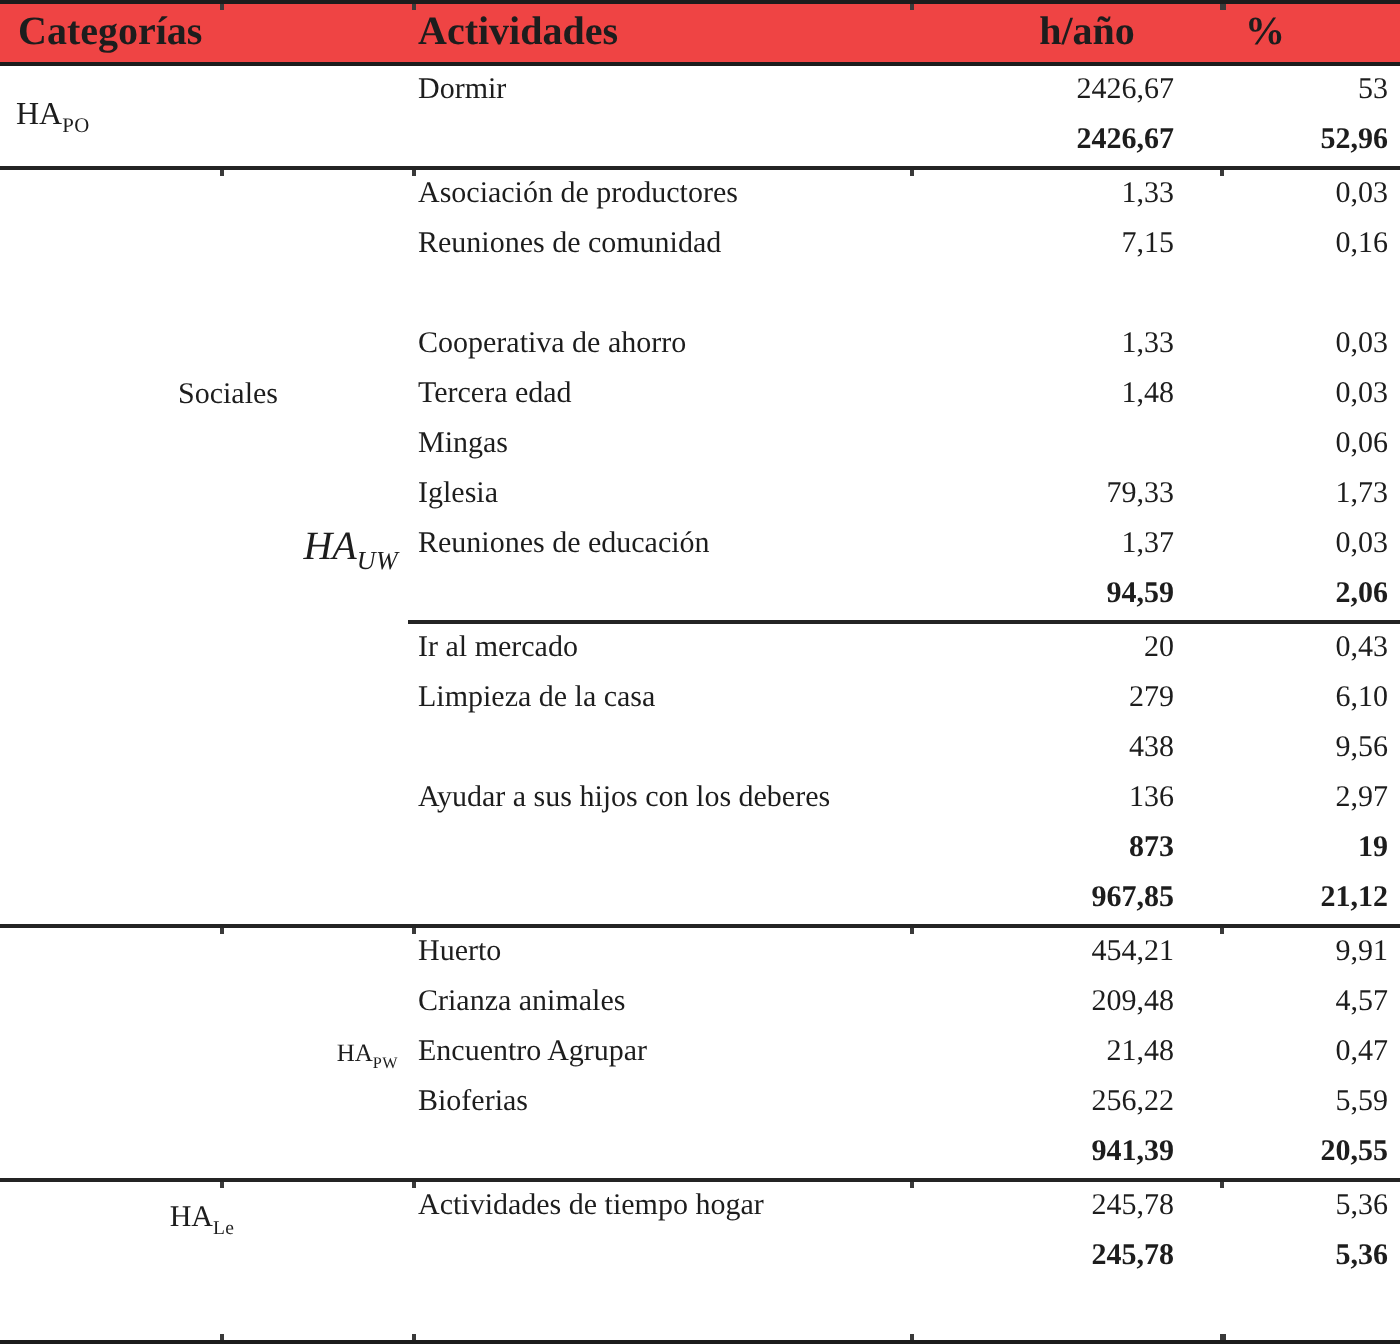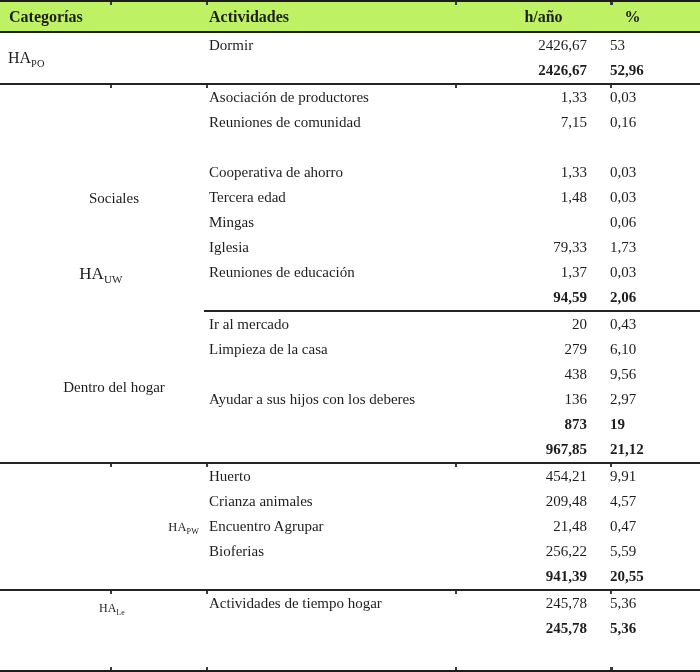--- a/index.html
+++ b/index.html
@@ -13,50 +13,50 @@
     overflow:hidden;
     border-top:2px solid #1c1c1c;
     border-bottom:2px solid #1c1c1c;
     box-sizing:border-box;
   }
   .hdr{
     display:grid;
     grid-template-columns:207px 248px 155px 90px;
     align-items:center;
     height:29px;
-    background:#bef264;
+    background:#ef4444;
     border-bottom:2px solid #1c1c1c;
     font-weight:bold;
-    font-size:16px;
+    font-size:20px;
   }
   .hdr .c1{padding-left:9px;}
   .hdr .c2{padding-left:2px;}
   .hdr .c3{text-align:center;padding-left:22px;}
   .hdr .c4{text-align:center;padding-right:45px;}
   .group{position:relative;}
   .section{position:relative;}
   .row{
     display:grid;
     grid-template-columns:207px 248px 155px 90px;
     height:25px;
     align-items:center;
   }
   .row .act{grid-column:2;padding-left:2px;white-space:nowrap;}
   .row .h{grid-column:3;text-align:right;padding-right:23px;white-space:nowrap;}
-  .row .p{grid-column:4;text-align:left;padding-right:6px;white-space:nowrap;}
+  .row .p{grid-column:4;text-align:right;padding-right:6px;white-space:nowrap;}
   .bold .h,.bold .p{font-weight:bold;}
   .cat-label{
     position:absolute;
     white-space:nowrap;
   }
   .cat-label sub{font-size:65%;line-height:0;letter-spacing:0.2px;}
   .g0 .cat-label{left:8px;top:50%;transform:translateY(-50%);font-size:16px;}
-  .g1 .cat-label{left:3px;width:196px;text-align:center;top:50%;transform:translateY(-50%);font-size:17px;}
+  .g1 .cat-label{left:3px;width:196px;text-align:right;top:50%;transform:translateY(-50%);font-size:20px;font-style:italic;}
   .g2 .cat-label{left:3px;width:196px;text-align:right;top:50%;transform:translateY(-50%);font-size:12.5px;}
-  .g3 .cat-label{left:14px;width:196px;text-align:center;top:10px;font-size:12px;}
+  .g3 .cat-label{left:3px;width:196px;text-align:center;top:10px;font-size:15px;}
   .sub-label{
     position:absolute;
     left:58px;width:112px;
     top:50%;transform:translateY(-50%);
     text-align:center;
     line-height:1.25;
   }
   .divider{height:2px;background:#242424;position:relative;}
   .divider.partial{margin-left:204px;}
   .tick{
@@ -143,21 +143,20 @@
             <div class="p">0,03</div>
           </div>
           <div class="row bold">
             <div class="act"></div>
             <div class="h">94,59</div>
             <div class="p">2,06</div>
           </div>
         </div>
         <div class="divider partial"></div>
         <div class="section">
-          <div class="sub-label">Dentro del hogar</div>
           <div class="row">
             <div class="act">Ir al mercado</div>
             <div class="h">20</div>
             <div class="p">0,43</div>
           </div>
           <div class="row">
             <div class="act">Limpieza de la casa</div>
             <div class="h">279</div>
             <div class="p">6,10</div>
           </div>

